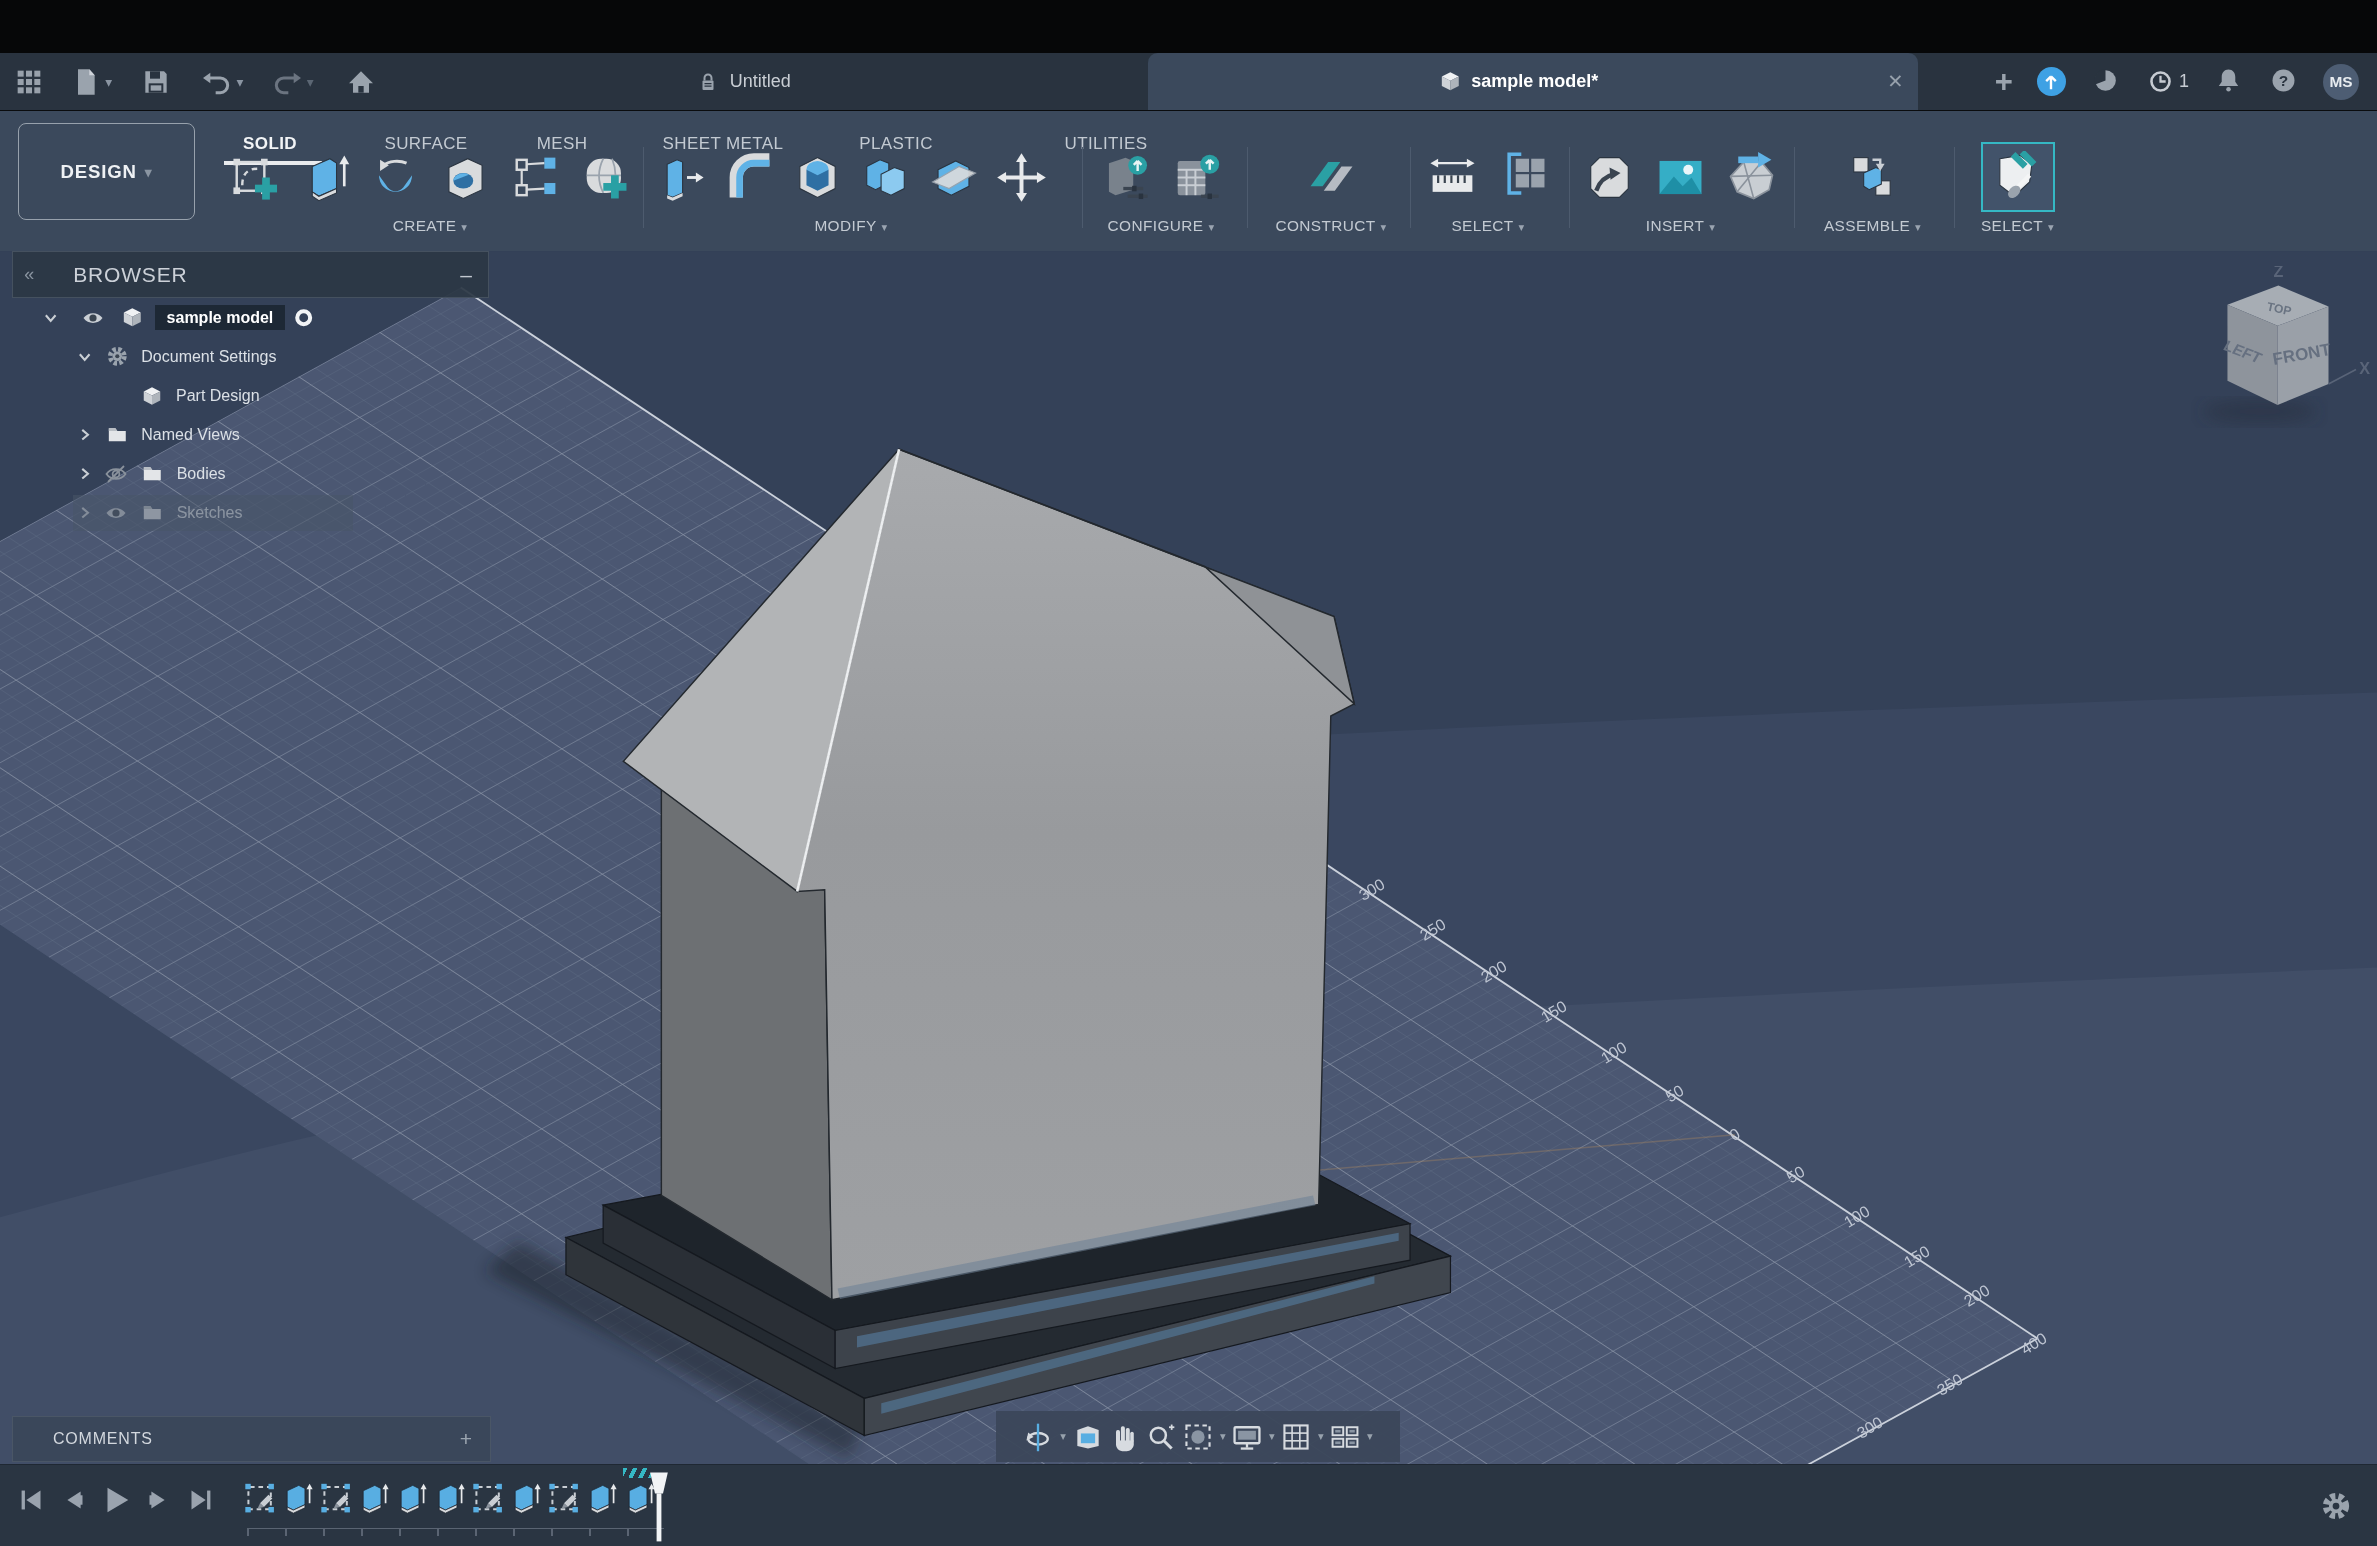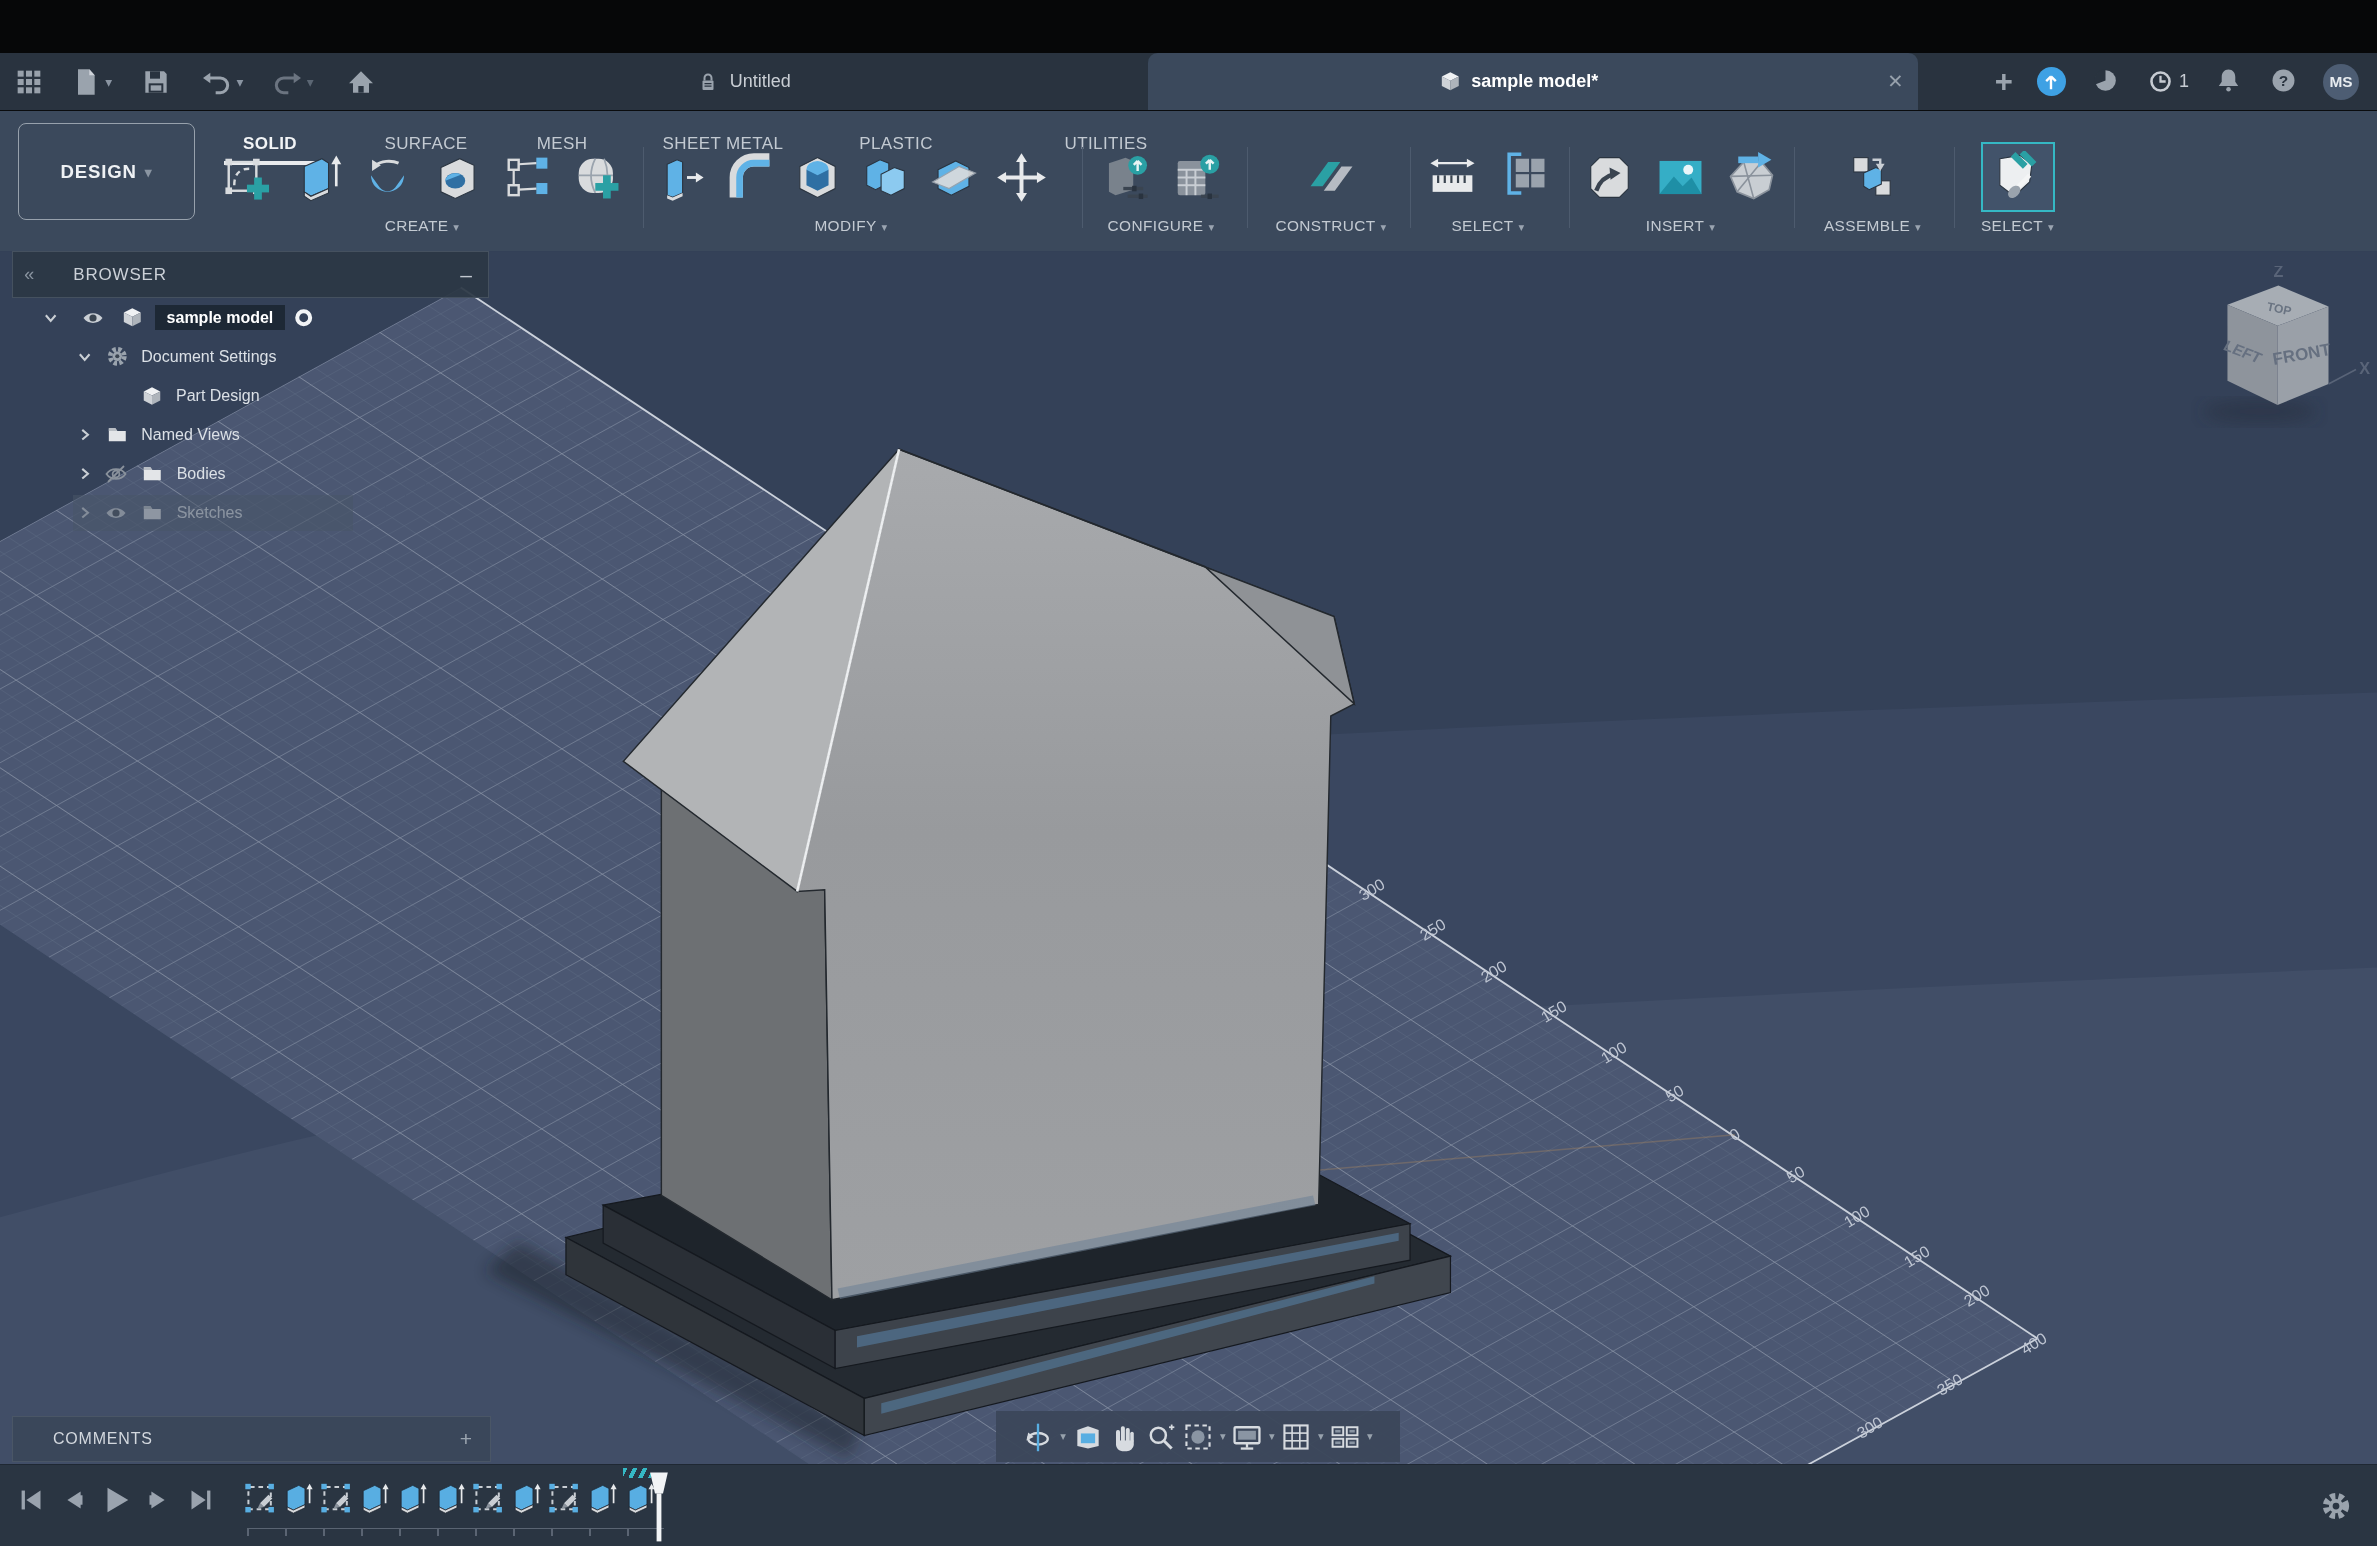--- a/index.html
+++ b/index.html
@@ -34,21 +34,21 @@
   .rlabel{margin-top:4.9px;text-align:center;color:#c3cad2;font-size:15.4px;letter-spacing:0.4px;cursor:pointer;}
   .rlabel .dn{font-size:11.3px;color:#9aa4b0;margin-left:4.9px;}
   .rdiv{position:absolute;top:36px;width:0.8px;height:81px;background:#4d5b6e;}
   
   #viewport{left:0;top:251px;width:2377px;height:1213px;background:#344158;overflow:hidden;}
   #scene{position:absolute;left:0;top:0;}
   .gtick{position:absolute;transform:translate(-50%,-50%) rotate(-31deg);color:#bec5d2;font-size:16px;}
   
   #browser{left:12px;top:0;width:477px;}
   #browser-head{display:flex;align-items:center;height:45px;background:rgba(44,56,69,.93);border:0.8px solid #45515f;color:#ccd1d8;}
-  #browser-head .ttl{font-size:17px;letter-spacing:0.8px;margin-left:39px;}
+  #browser-head .ttl{font-size:21px;letter-spacing:0.8px;margin-left:39px;}
   #browser-head .chev{margin-left:11.3px;color:#8b95a1;font-size:18px;}
   #browser-head .min{margin-left:auto;margin-right:16px;color:#c2c8d0;font-size:21px;cursor:pointer;}
   .brow{position:relative;display:flex;align-items:center;height:39px;color:#dbe0e6;font-size:16px;}
   .brow .mini{width:19.4px;height:19.4px;flex:none;}
   .brow .sp{flex:none;}
   .selbox{background:#1d2835;padding:3.2px 11.3px;font-weight:bold;color:#fff;}
   .hovbox{position:absolute;left:61px;top:1.6px;width:280px;height:36px;background:rgba(72,86,104,.55);}
   .teal-dash{position:absolute;left:188px;top:32px;width:99px;height:5.7px;
      background:repeating-linear-gradient(115deg,#35b8c4 0 5.7px,transparent 5.7px 11.3px);}
   
@@ -526,21 +526,21 @@
       <span class="caret-s" style="margin-left:8px">▾</span>
     </div>
   <span class="rtab active" style="left:270px">SOLID</span>
   <span class="rtab" style="left:426px">SURFACE</span>
   <span class="rtab" style="left:562px">MESH</span>
   <span class="rtab" style="left:723px">SHEET METAL</span>
   <span class="rtab" style="left:896px">PLASTIC</span>
   <span class="rtab" style="left:1106px">UTILITIES</span>
   <div id="rtab-underline"></div>
 
-  <div class="rgroup" style="left:212px">
+  <div class="rgroup" style="left:220px">
     <div class="ricons">
       <button class="tbtn">
           <svg viewBox="0 0 66 66" width="53" height="53">
             <use href="#i-sketch"></use>
           </svg>
         </button>
       <button class="tbtn">
           <svg viewBox="0 0 66 66" width="53" height="53">
             <use href="#i-extrude"></use>
           </svg>

